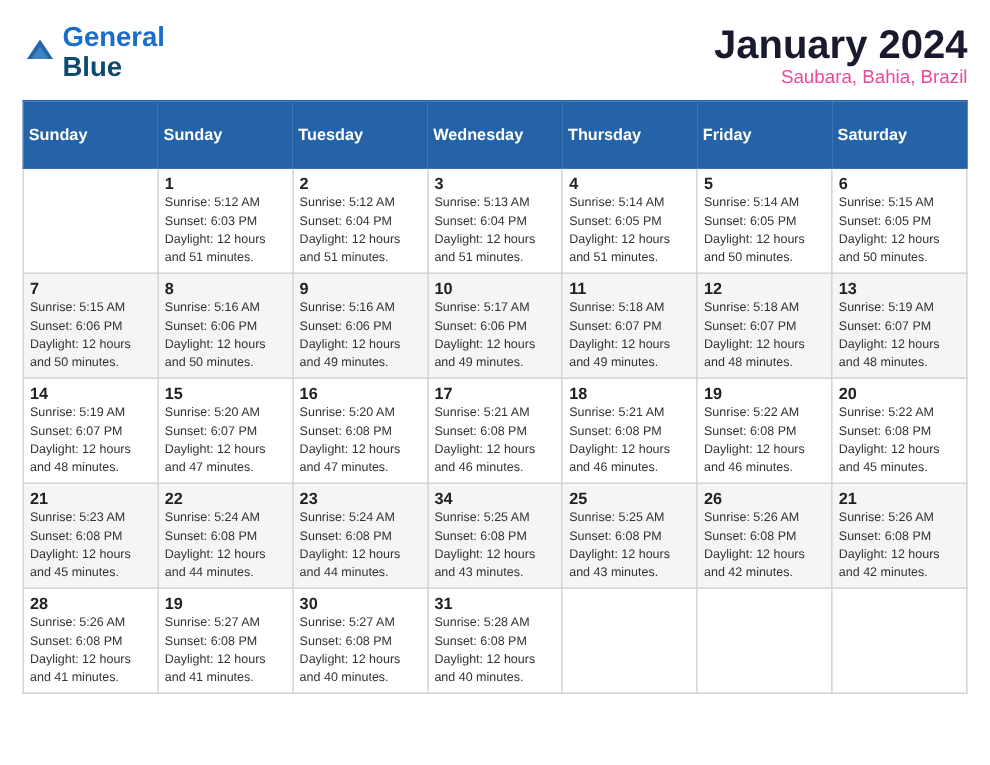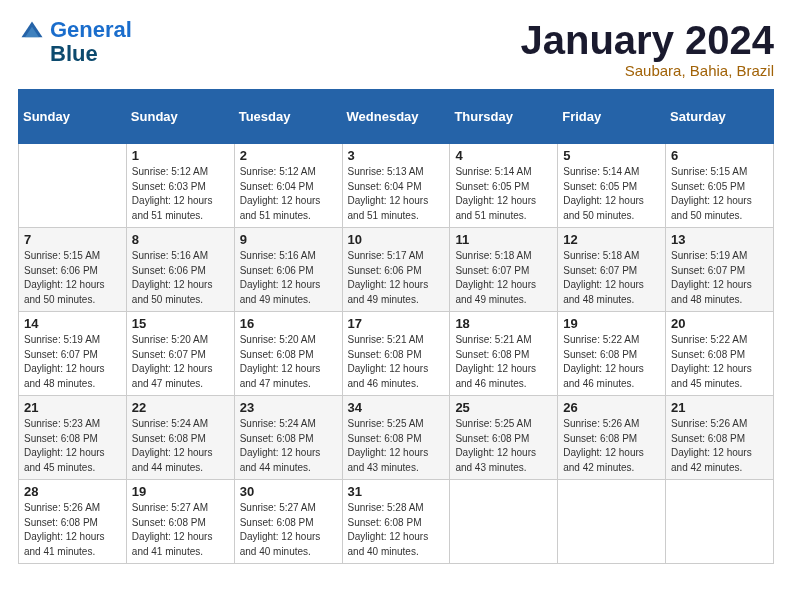--- a/index.html
+++ b/index.html
@@ -15,49 +15,49 @@
       padding: 18px 18px 10px 18px;
     }
     .header {
       display: flex;
       justify-content: space-between;
       align-items: flex-start;
       margin-bottom: 10px;
     }
     .logo {
       display: flex;
-      align-items: flex-start;
+      align-items: center;
       gap: 4px;
     }
     .logo-text {
       font-size: 22px;
       font-weight: bold;
       color: #1a1a2e;
       line-height: 1.1;
     }
     .logo-text span {
       color: #1a6dcc;
     }
     .logo-icon {
       width: 28px;
       height: 28px;
     }
     .title-block {
       text-align: right;
     }
     .month-title {
-      font-size: 40px;
+      font-size: 32px;
       font-weight: bold;
       color: #1a1a2e;
       line-height: 1.1;
       margin-left: 33px;
     }
     .location {
       font-size: 15px;
-      color: #a16207;
+      color: #ec4899;
     }
     table {
       width: 100%;
       border-collapse: collapse;
       font-size: 11px;
     }
     thead tr th {
       background: #2563a8;
       color: #fff;
       padding: 19px 4px;

